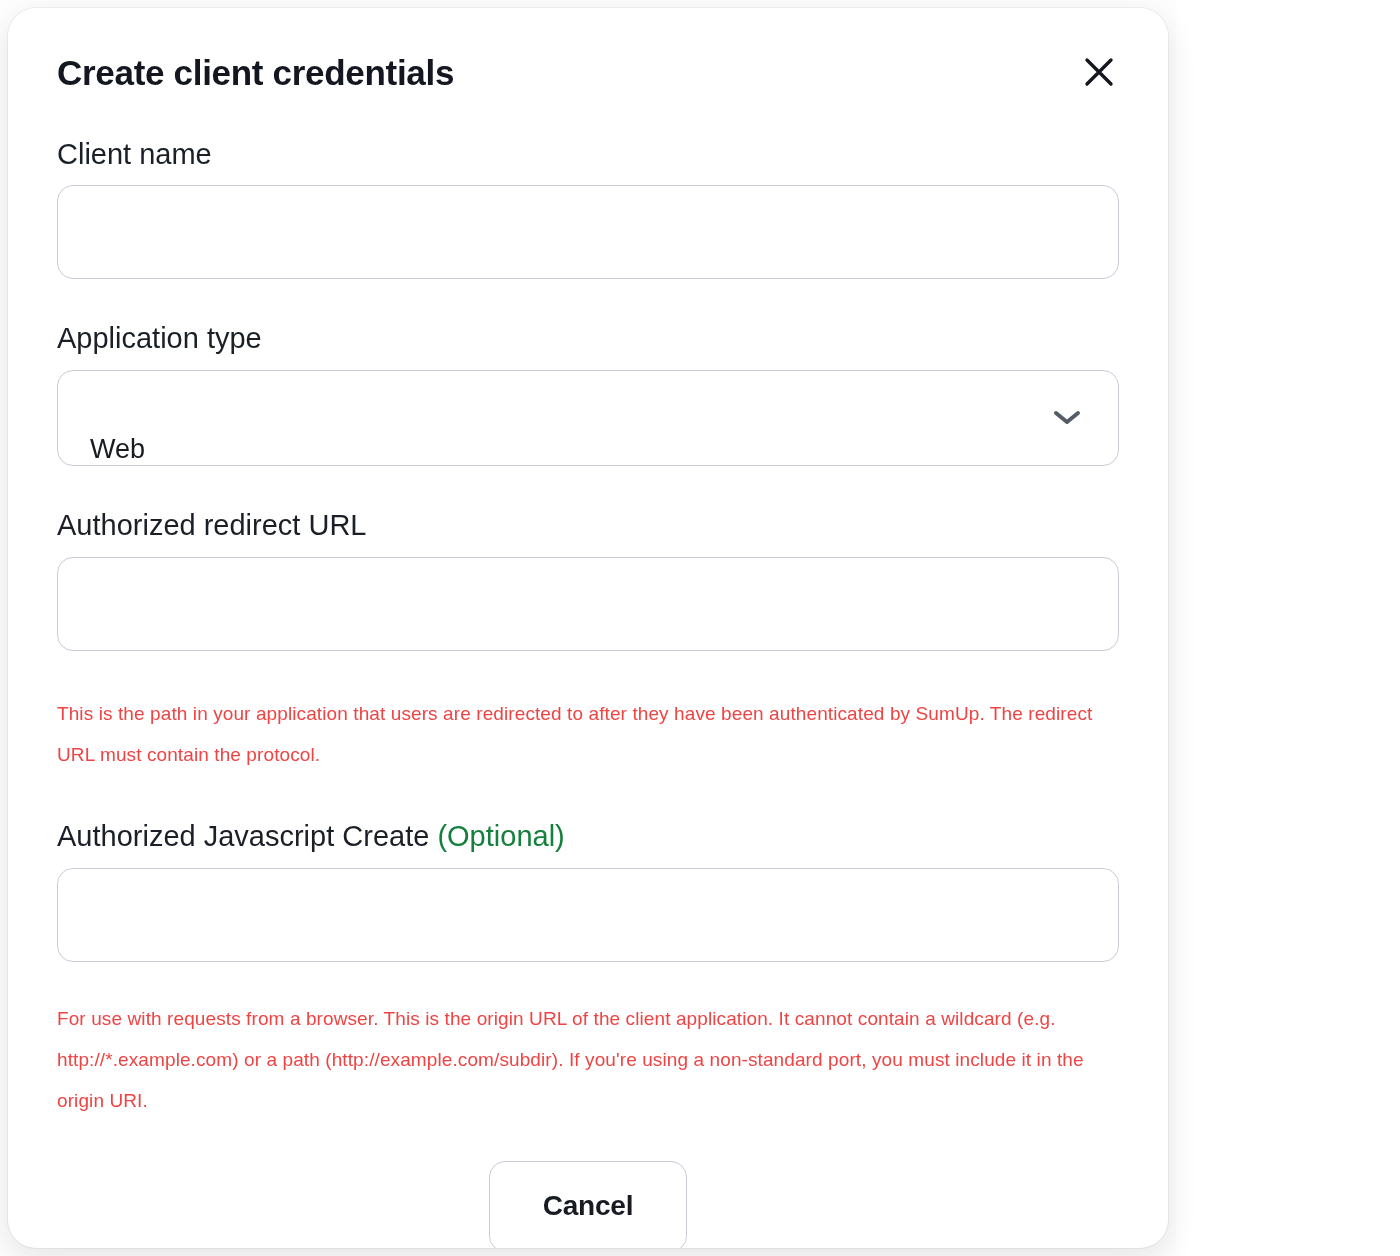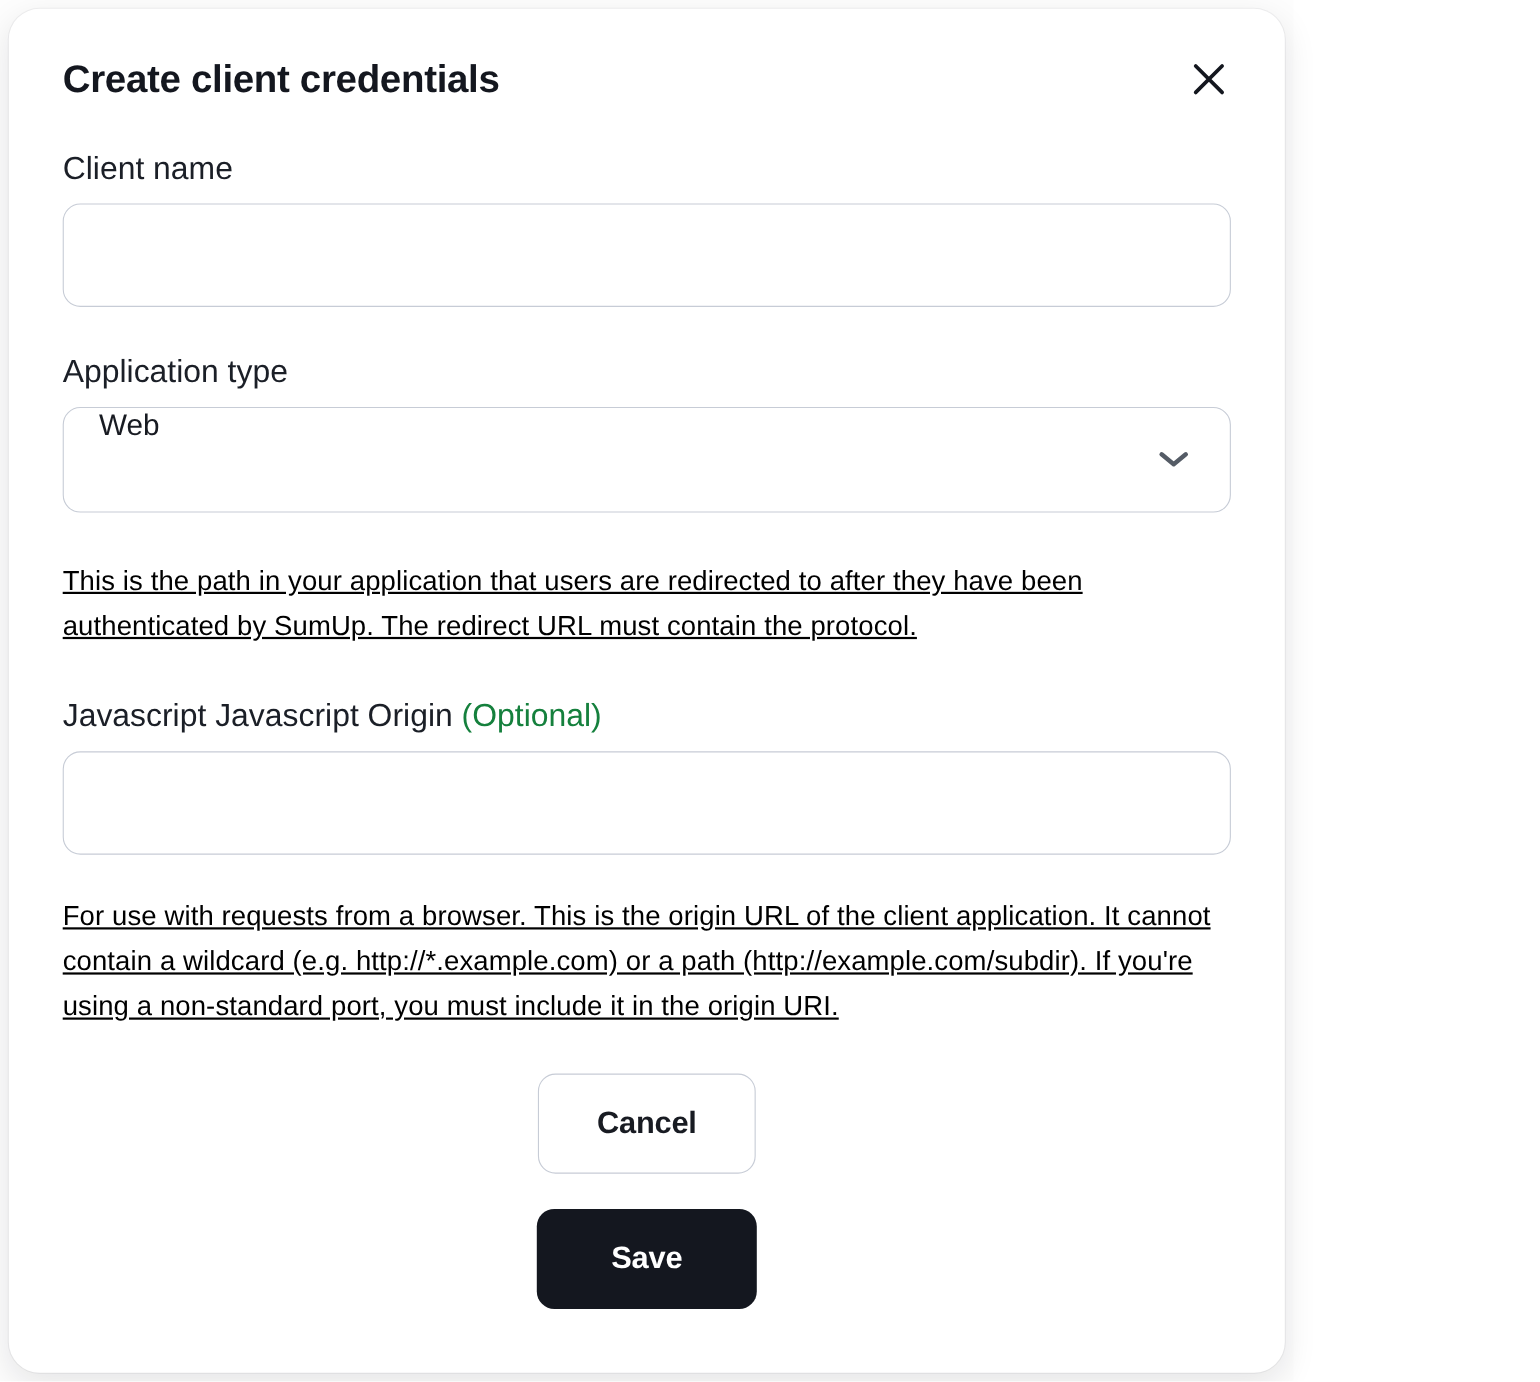--- a/index.html
+++ b/index.html
@@ -87,21 +87,21 @@
     font-family: "Liberation Sans", sans-serif;
     font-size: 27px;
     color: #181b22;
     padding: 0 32px;
     outline: none;
   }
 
   .select-box {
     position: relative;
     display: flex;
-    align-items: flex-start;
+    align-items: flex-end;
     width: 100%;
     height: 96px;
     border: 1px solid #c7ccd6;
     border-radius: 16px;
     background: #ffffff;
     padding: 0 32px;
     cursor: pointer;
   }
 
   .select-value {
@@ -112,25 +112,24 @@
   .select-chevron {
     position: absolute;
     right: 36px;
     top: 50%;
     transform: translateY(-50%);
     display: flex;
     align-items: center;
   }
 
   .help-text {
-    font-size: 25px;
+    font-size: 19px;
     line-height: 41px;
-    color: #000000;
+    color: #ef4444;
     letter-spacing: 0.1px;
-    text-decoration: underline;
   }
 
   .gap-title-field { margin-top: 0; }
   .gap-after-input { margin-top: 42px; }
   .gap-help { margin-top: 42px; }
   .gap-label-after-help { margin-top: 44px; }
   .gap-help-tight { margin-top: 36px; }
 
   .footer {
     margin-top: 40px;
@@ -197,25 +196,29 @@
       <div class="select-box">
         <span class="select-value">Web</span>
         <span class="select-chevron">
           <svg width="30" height="18" viewBox="0 0 30 18">
             <path d="M4 4 L15 13 L26 4" stroke="#555c66" stroke-width="4" stroke-linecap="round" stroke-linejoin="round" fill="none"></path>
           </svg>
         </span>
       </div>
     </div>
 
+    <div class="field gap-after-input">
+      <label class="field-label">Authorized redirect URL</label>
+      <input class="text-input" type="text" value="" style="">
+    </div>
 
     <p class="help-text gap-help">This is the path in your application that users are redirected to after they have been authenticated by SumUp. The redirect URL must contain the protocol.</p>
 
     <div class="field gap-label-after-help">
-      <label class="field-label"><span>Javascript Javascript Origin</span> <span class="optional">(Optional)</span></label>
+      <label class="field-label"><span>Authorized Javascript Create</span> <span class="optional">(Optional)</span></label>
       <input class="text-input" type="text" value="" style="">
     </div>
 
     <p class="help-text gap-help-tight">For use with requests from a browser. This is the origin URL of the client application. It cannot contain a wildcard (e.g. http://*.example.com) or a path (http://example.com/subdir). If you're using a non-standard port, you must include it in the origin URI.</p>
 
     <div class="footer">
       <button class="btn btn-secondary">Cancel</button>
       <button class="btn btn-primary">Save</button>
     </div>
 

